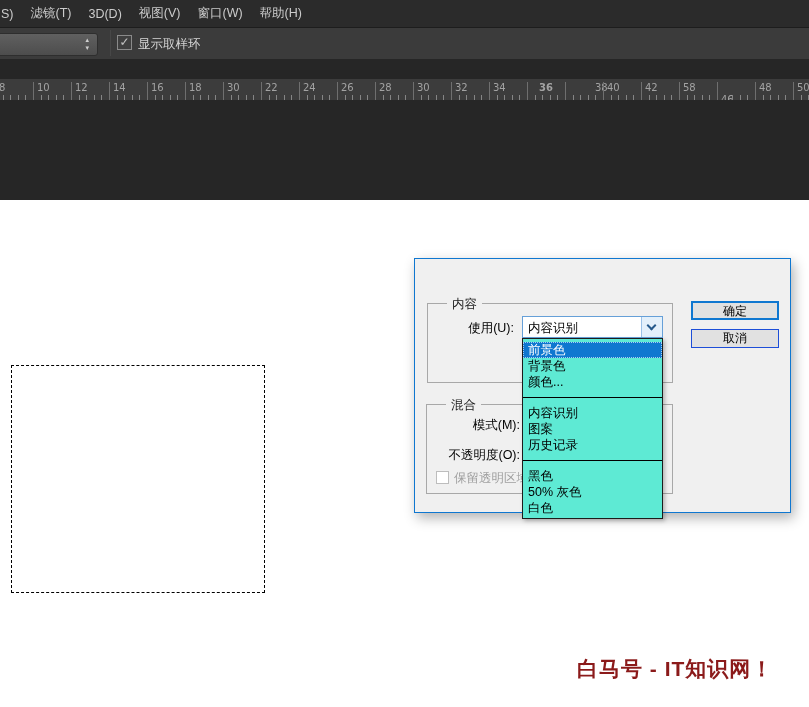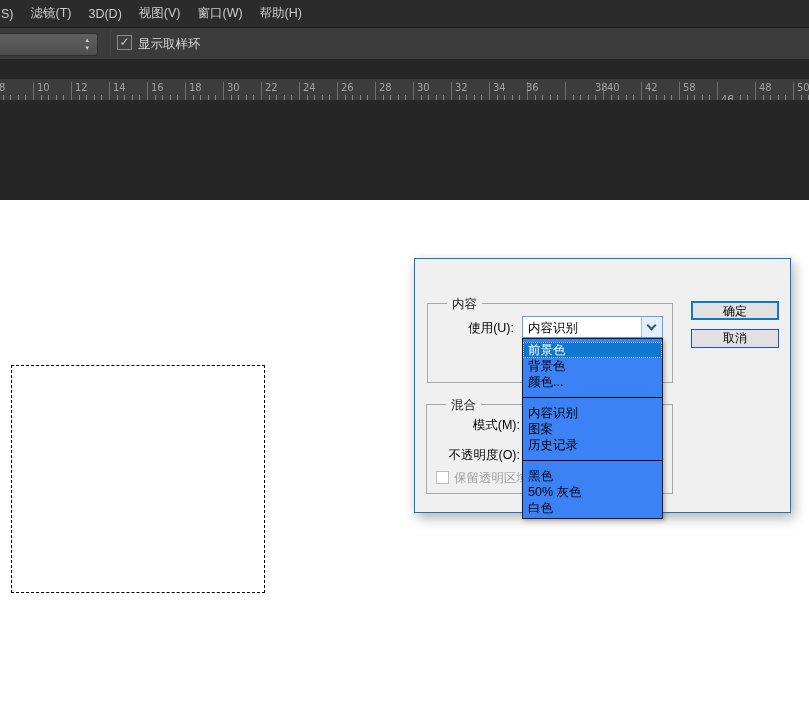--- a/index.html
+++ b/index.html
@@ -60,21 +60,21 @@
 
   .combobox { position:absolute; left:107px; top:57px; width:141px; height:22px; background:#ffffff;
               border:1px solid #66a0d8; }
   .combo-text { position:absolute; left:5px; top:3px; font-size:12.5px; color:#000; }
   .combo-btn { position:absolute; right:0; top:0; width:21px; height:20px; background:#e3f0fb;
                border-left:1px solid #9ac1e8; }
   .chevron { position:absolute; left:6px; top:5px; width:7px; height:7px;
              border-right:2px solid #25598c; border-bottom:2px solid #25598c;
              transform:rotate(45deg); }
 
-  .droplist { position:absolute; left:107px; top:79px; width:141px; background:#3b82f6;
+  .droplist { position:absolute; left:107px; top:79px; width:141px; background:#5eead4;
               border:1px solid #1c1c1c; z-index:30; padding:3px 0 2px 0;
               box-shadow:2px 2px 4px rgba(0,0,0,0.25); }
   .drow { height:16px; line-height:16px; font-size:12.5px; color:#000; padding-left:5px;
           white-space:nowrap; cursor:default; }
   .drow.selected { background:#0f77d0; color:#ffffff; outline:1px dotted #a8cdf0; outline-offset:-1px; }
   .dsep { border-top:1px solid #000; margin:7px 0; }
 
   .dlg-checkbox { position:absolute; left:21px; top:212px; width:13px; height:13px; background:#ffffff;
                   border:1px solid #bdbdbd; }
   .lbl-preserve { position:absolute; left:39px; top:211px; font-size:12.5px; color:#9e9e9e; white-space:nowrap; }
@@ -196,21 +196,21 @@
       <div class="min" style="left: 466.2px;"></div>
       <div class="min" style="left: 473.8px;"></div>
       <div class="min" style="left: 481.4px;"></div>
       <div class="maj" style="left: 489px;"></div>
       <div class="num" style="left: 493px; text-align: right;">34</div>
       <div class="min" style="left: 496.6px;"></div>
       <div class="min" style="left: 504.2px;"></div>
       <div class="min" style="left: 511.8px;"></div>
       <div class="min" style="left: 519.4px;"></div>
       <div class="maj" style="left: 527px;"></div>
-      <div class="num" style="left: 526px;">36</div>
+      <div class="num" style="left: 539px; font-weight: bold;">36</div>
       <div class="min" style="left: 534.6px;"></div>
       <div class="min" style="left: 542.2px;"></div>
       <div class="min" style="left: 549.8px;"></div>
       <div class="min" style="left: 557.4px;"></div>
       <div class="maj" style="left: 565px;"></div>
       <div class="num" style="left: 595px;">38</div>
       <div class="min" style="left: 572.6px;"></div>
       <div class="min" style="left: 580.2px;"></div>
       <div class="min" style="left: 587.8px;"></div>
       <div class="min" style="left: 595.4px;"></div>
@@ -290,14 +290,15 @@
         <div class="drow">内容识别</div>
         <div class="drow">图案</div>
         <div class="drow">历史记录</div>
         <div class="dsep"></div>
         <div class="drow">黑色</div>
         <div class="drow">50% 灰色</div>
         <div class="drow">白色</div>
       </div>
   </div>
 
+  <div class="watermark">白马号 - IT知识网！</div>
 
 </div>
 
 </body></html>

